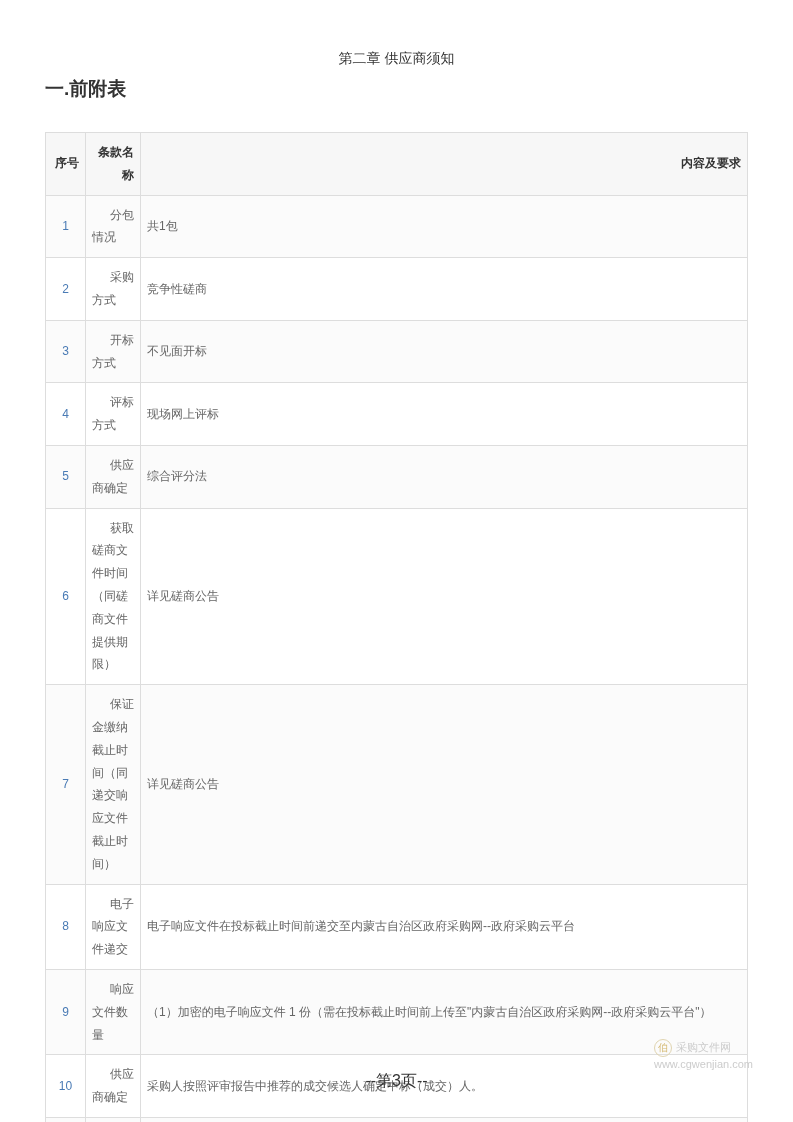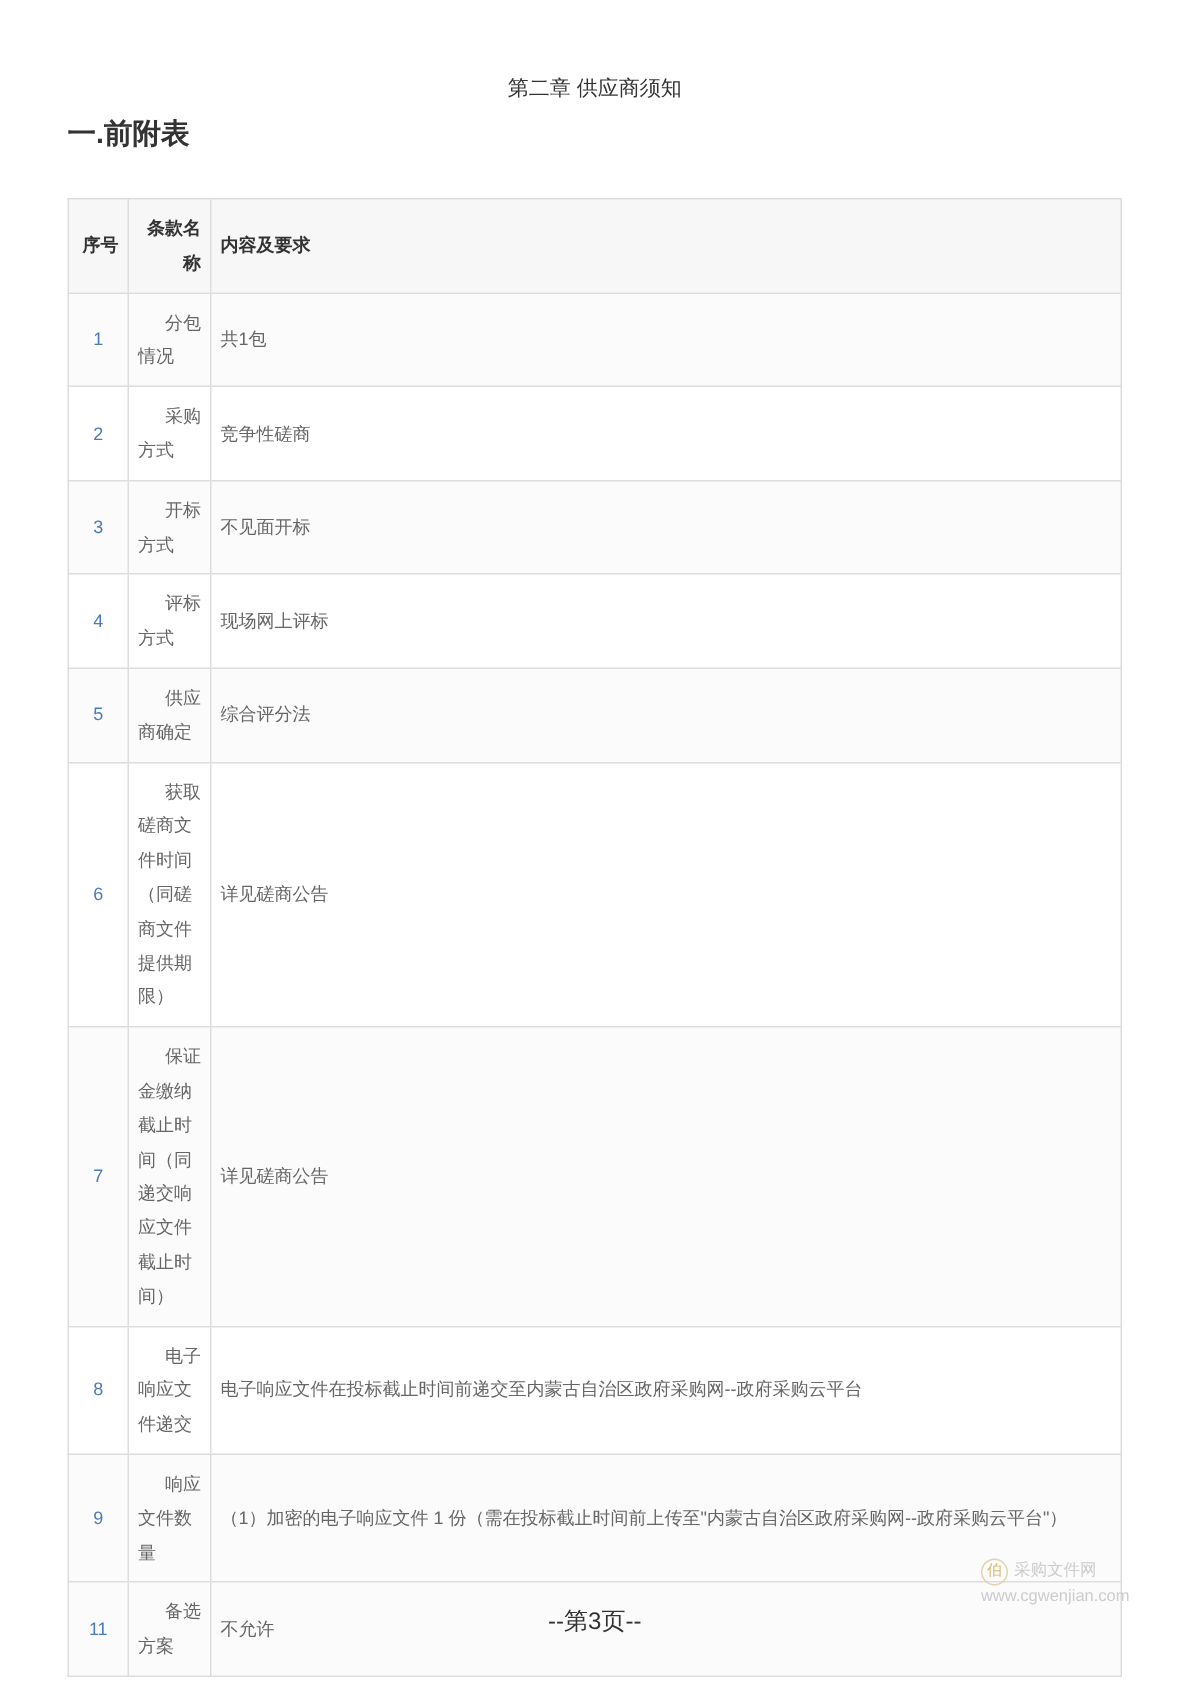--- a/index.html
+++ b/index.html
@@ -48,21 +48,21 @@
     }
     .col-num {
       width: 40px;
       text-align: right;
     }
     .col-name {
       width: 55px;
       text-align: right;
     }
     .col-content {
-      text-align: left;
+      text-align: right;
     }
     td.num-cell {
       text-align: center;
       color: #4a7bb5;
     }
     td.name-cell {
       color: #666;
       text-indent: 1.5em;
       margin-left: 24px;
     }
@@ -160,20 +160,25 @@
     <tr>
       <td class="num-cell">8</td>
       <td class="name-cell">电子响应文件递交</td>
       <td class="content-cell">电子响应文件在投标截止时间前递交至内蒙古自治区政府采购网--政府采购云平台</td>
     </tr>
     <tr class="odd">
       <td class="num-cell">9</td>
       <td class="name-cell">响应文件数量</td>
       <td class="content-cell">（1）加密的电子响应文件 1 份（需在投标截止时间前上传至"内蒙古自治区政府采购网--政府采购云平台"）</td>
     </tr>
+    <tr>
+      <td class="num-cell">10</td>
+      <td class="name-cell">供应商确定</td>
+      <td class="content-cell">采购人按照评审报告中推荐的成交候选人确定中标（成交）人。</td>
+    </tr>
     <tr class="odd">
       <td class="num-cell">11</td>
       <td class="name-cell">备选方案</td>
       <td class="content-cell">不允许</td>
     </tr>
   </tbody>
 </table>
 
 <div class="watermark">
   <div class="cn">

